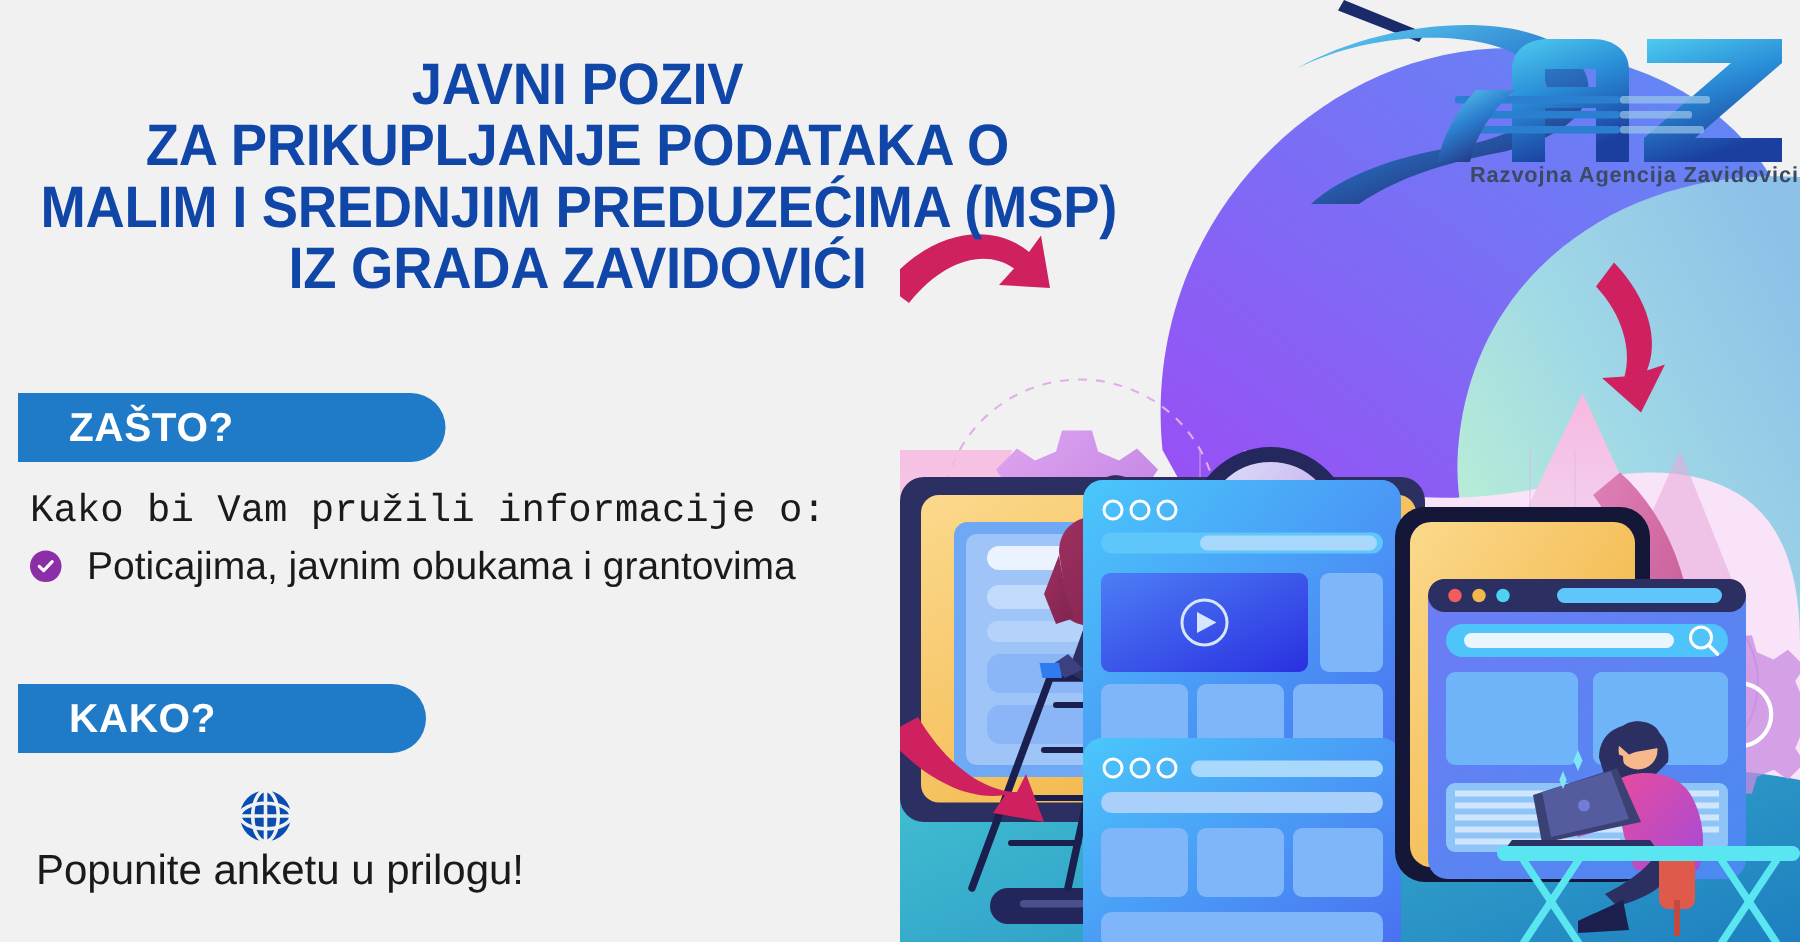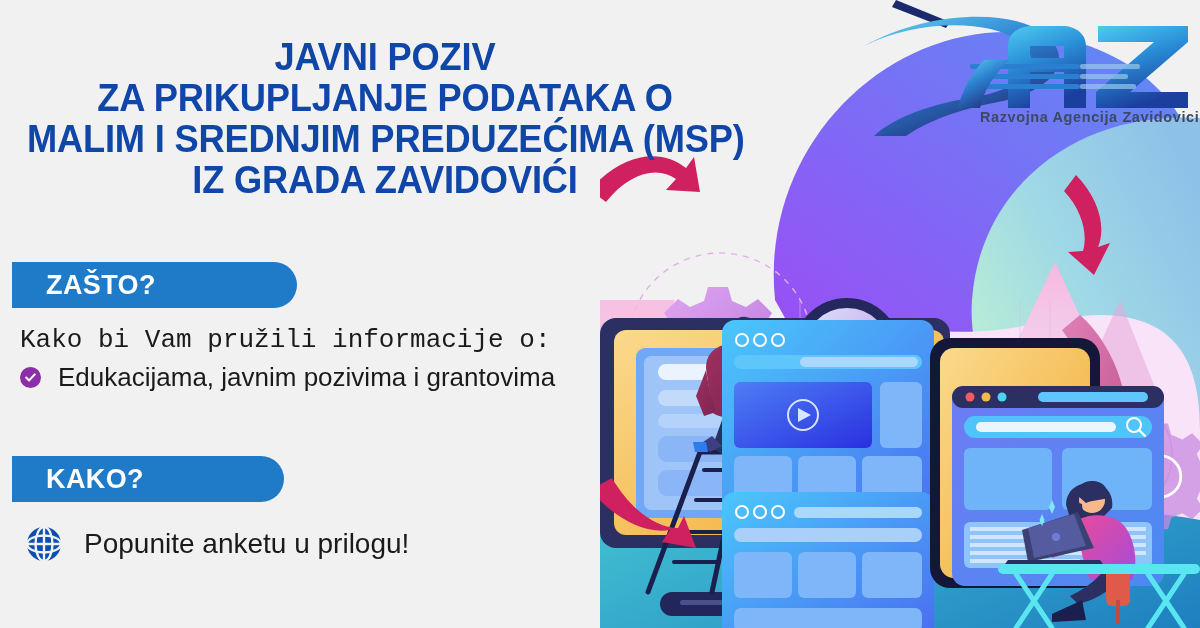--- a/index.html
+++ b/index.html
@@ -75,21 +75,21 @@
   }
   .chk{
     width:21px;height:21px;border-radius:50%;
     background:#8b2ea8;
     margin-right:17px;flex:0 0 auto;
     display:flex;align-items:center;justify-content:center;
   }
   .chk svg{display:block;}
 
   
-  .howline{position:absolute;left:24px;top:524px;display:flex;align-items:center;}
+  .howline{position:absolute;left:24px;top:524px;display:flex;align-items:center;flex-direction:column;}
   .globe{width:40px;height:40px;flex:0 0 auto;margin-right:20px;}
   .howtext{font-size:28px;color:#1a1a1a;white-space:nowrap;}
 </style>
 </head>
 <body>
 
 <div class="poster">
 
   <div class="art">
     <svg width="600" height="628" viewBox="0 0 600 628" xmlns="http://www.w3.org/2000/svg">
@@ -400,21 +400,21 @@
 
   <div class="lead">Kako bi Vam pružili informacije o:</div>
 
   <ul class="blist">
     <li>
       <span class="chk">
         <svg width="13" height="13" viewBox="0 0 13 13">
             <path d="M2.2 6.6 L5.1 9.4 L10.8 3.4" fill="none" stroke="#ffffff" stroke-width="2.1" stroke-linecap="round" stroke-linejoin="round"></path>
           </svg>
       </span>
-      <span>Edukacijama, javnim pozivima i grantovima</span>
+      <span>Poticajima, javnim obukama i grantovima</span>
     </li>
   </ul>
 
   <div class="pill" id="pill-kako">KAKO?</div>
 
   <div class="howline">
     <span class="globe">
       <svg width="40" height="40" viewBox="0 0 40 40">
         <circle cx="20" cy="20" r="17" fill="#0a4db0"></circle>
         <g fill="none" stroke="#f1f1f1" stroke-width="2.4">

